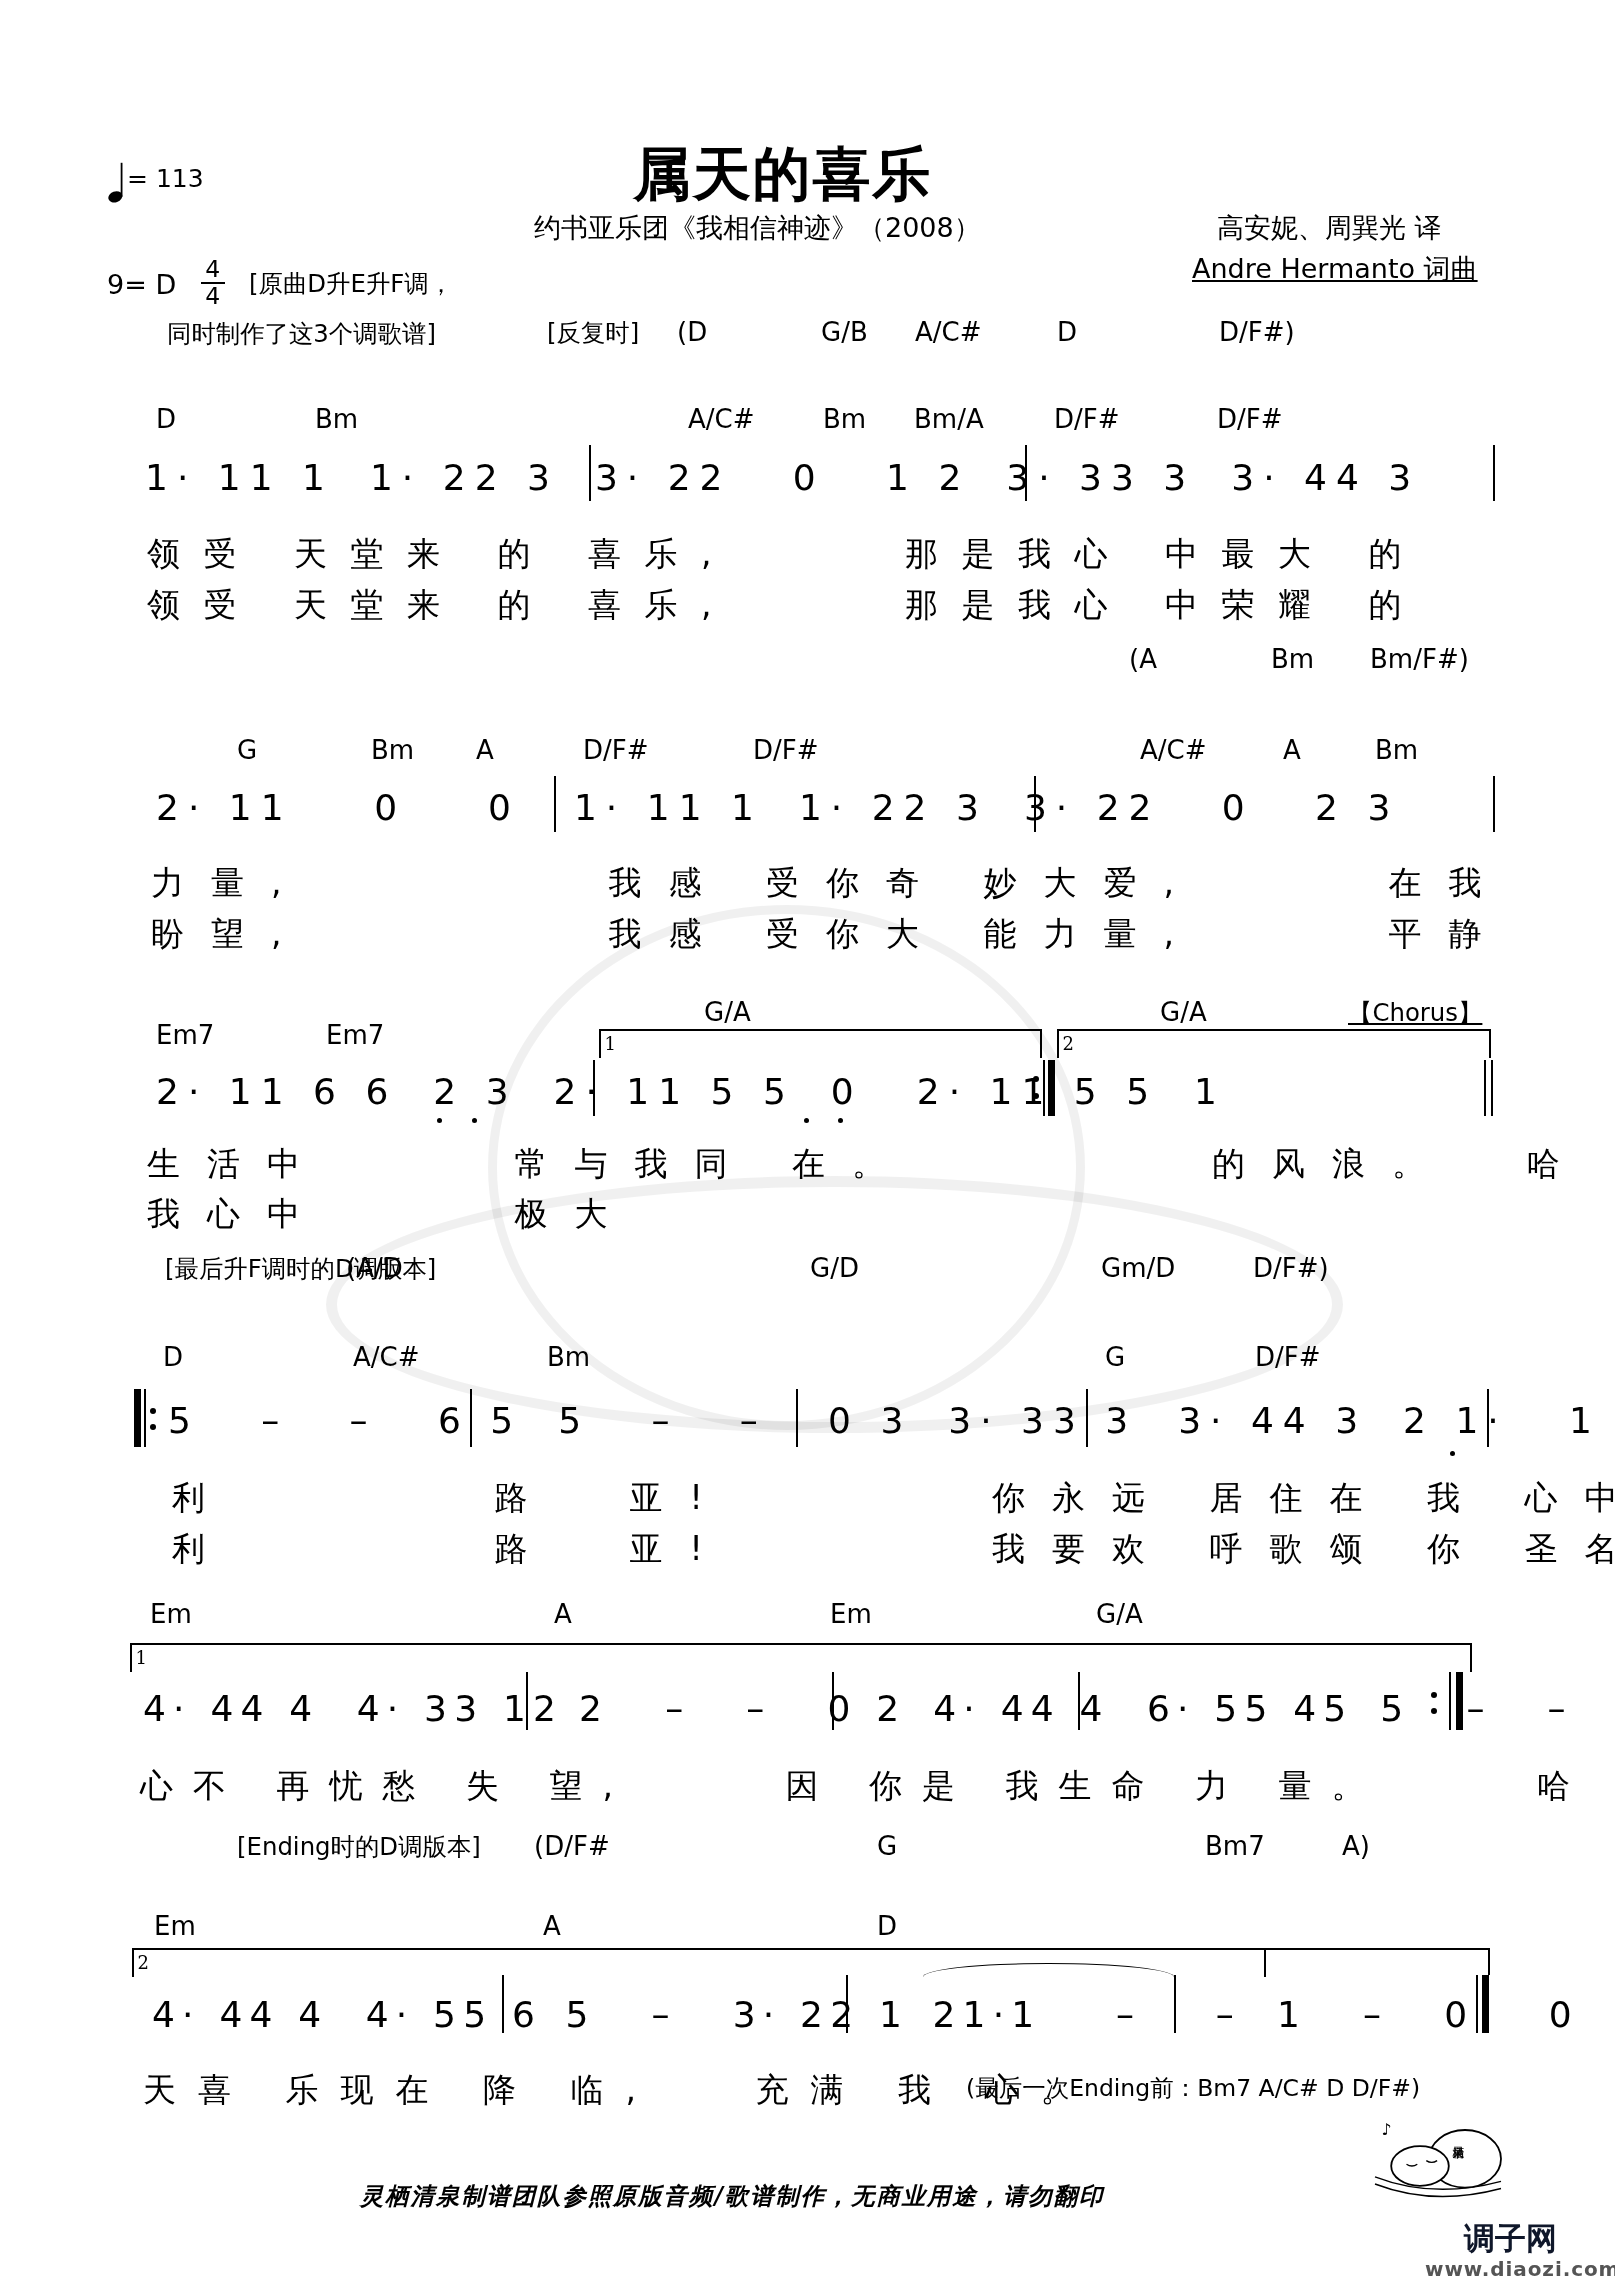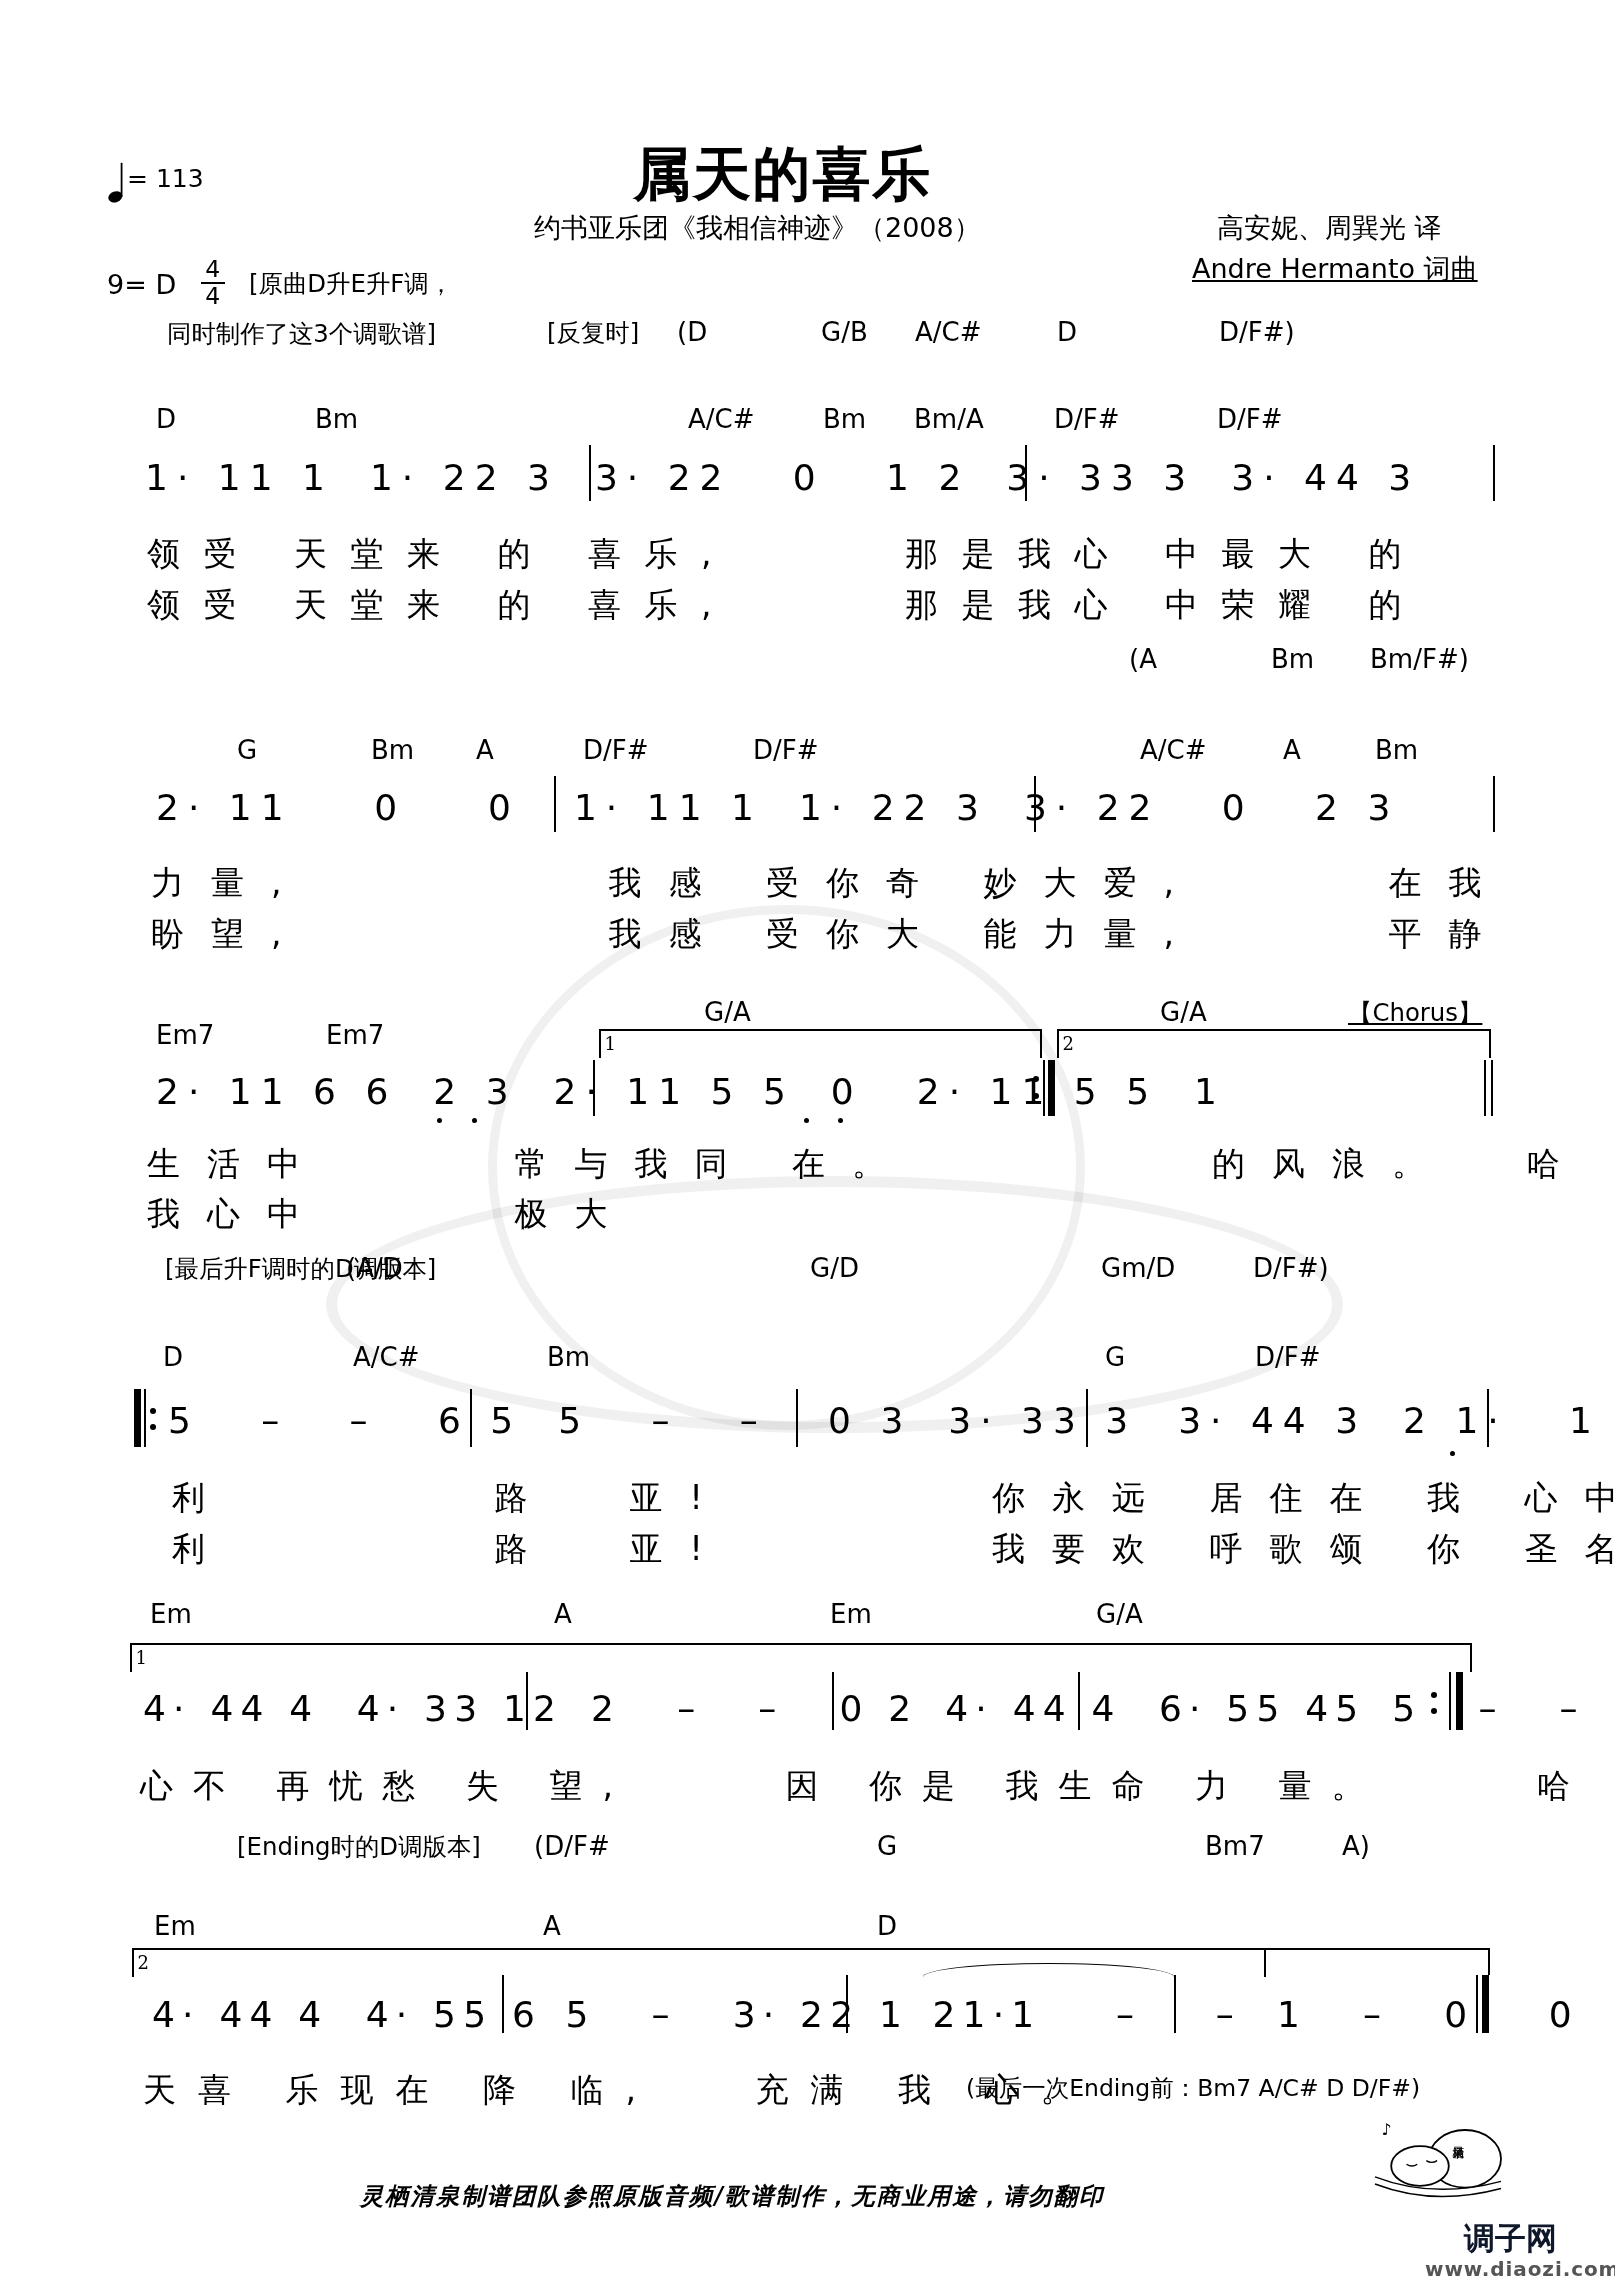--- a/index.html
+++ b/index.html
@@ -193,21 +193,21 @@
   <div class="abs chord" style="left:554px;top:1599px;">A</div>
   <div class="abs chord" style="left:830px;top:1599px;">Em</div>
   <div class="abs chord" style="left:1096px;top:1599px;">G/A</div>
   <div class="volta" style="left:130px;top:1643px;width:1342px;">
       <span class="vl"></span>
       <span class="vr"></span>
       <span class="vn">1</span>
     </div>
 
   <div class="abs note" style="left:143px;top:1688px;letter-spacing:7.2px;">
-    <span style="margin-right:28px">4·&nbsp;44 4&nbsp;&nbsp;4·&nbsp;33 12</span><span style="margin-right:27px">2&nbsp;&nbsp;&nbsp;–&nbsp;&nbsp;&nbsp;–&nbsp;&nbsp;&nbsp;0 2</span><span style="margin-right:27px">4·&nbsp;44 4&nbsp;&nbsp;6·&nbsp;55 45</span><span>5&nbsp;&nbsp;&nbsp;–&nbsp;&nbsp;&nbsp;–&nbsp;&nbsp;&nbsp;1</span>
+    <span style="margin-right:16px">4·&nbsp;44 4&nbsp;&nbsp;4·&nbsp;33 12</span><span style="margin-right:27px">2&nbsp;&nbsp;&nbsp;–&nbsp;&nbsp;&nbsp;–&nbsp;&nbsp;&nbsp;0 2</span><span style="margin-right:27px">4·&nbsp;44 4&nbsp;&nbsp;6·&nbsp;55 45</span><span>5&nbsp;&nbsp;&nbsp;–&nbsp;&nbsp;&nbsp;–&nbsp;&nbsp;&nbsp;1</span>
   </div>
   <div class="bar" style="left:526px;top:1672px;height:58px;"></div>
   <div class="bar" style="left:832px;top:1672px;height:58px;"></div>
   <div class="bar" style="left:1078px;top:1672px;height:58px;"></div>
   <div class="dot" style="left:1431px;top:1692px;width:6.3px;height:6.3px;"></div>
     <div class="dot" style="left:1431px;top:1708px;width:6.3px;height:6.3px;"></div>
   <div class="bar" style="left:1449px;top:1672px;height:58px;"></div>
     <div class="thick" style="left:1456px;top:1672px;height:58px;"></div>
 
   <div class="abs lyric" style="left:140px;top:1764px;letter-spacing:20px;">

